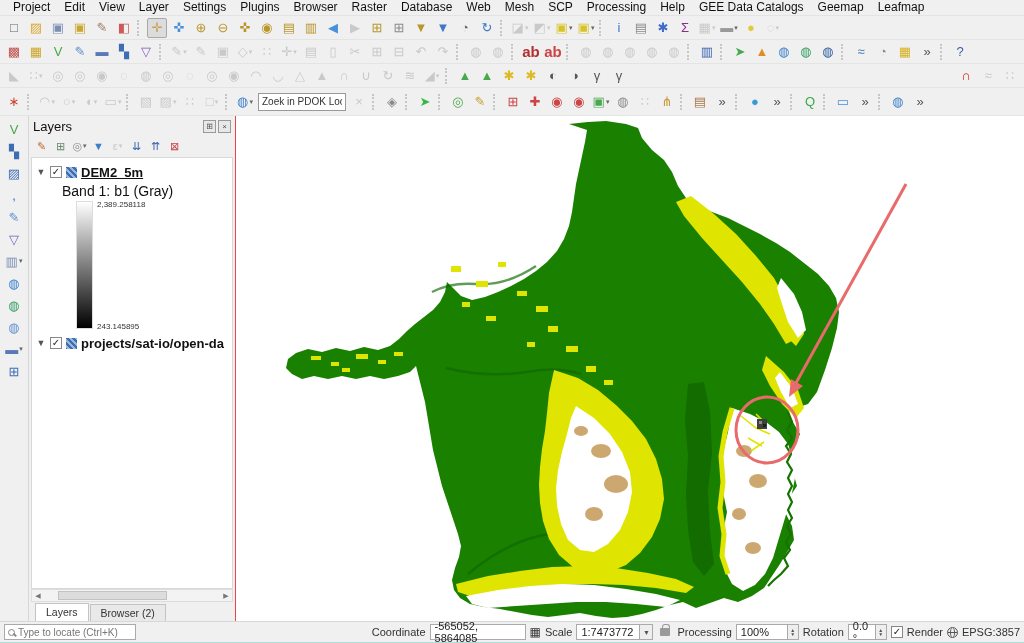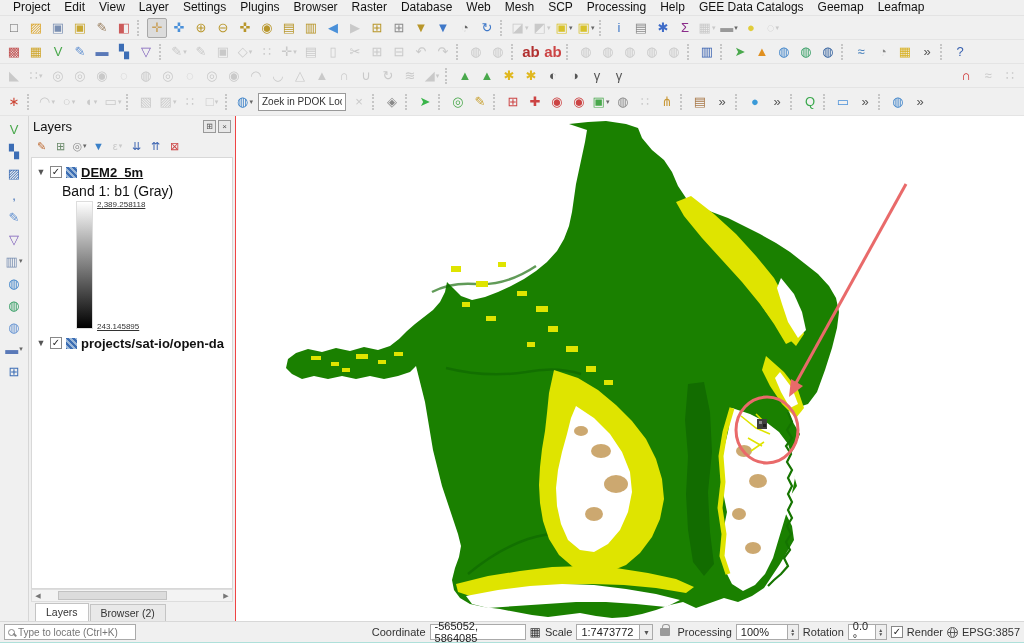--- a/index.html
+++ b/index.html
@@ -49,21 +49,21 @@
   .cb { width:12px; height:12px; border:1px solid #888; background:#fff; font-size:10px;
     line-height:10px; text-align:center; color:#222; }
   .raster-ico { width:11px; height:11px; flex:0 0 auto;
     background-image:linear-gradient(45deg,#3b6db4 25%,#9cb8d8 25%,#9cb8d8 50%,#3b6db4 50%,#3b6db4 75%,#9cb8d8 75%);
     background-size:6px 6px; }
   .layer-name { font-size:13px; font-weight:bold; color:#111; white-space:nowrap; }
   .layer-name.sel { text-decoration:underline; }
   #band-label { font-size:14px; color:#111; margin:1px 16px 2px 26px; }
   #ramp-wrap { position:relative; margin-left:40px; height:132px; }
   #ramp { width:17px; height:128px; background:linear-gradient(#ffffff,#000000); border:1px solid #ddd; }
-  .ramp-lbl { position:absolute; left:21px; font-size:8px; color:#333; white-space:nowrap;text-decoration:underline; }
+  .ramp-lbl { position:absolute; left:21px; font-size:8px; color:#333; white-space:nowrap; }
   #ramp-max { top:-1px; } #ramp-min { bottom:2px; }
   #tree-hscroll { height:13px; margin:0 2px; background:#f3f3f3; border:1px solid #ddd;
     display:flex; align-items:center; }
   .sb-arrow { width:12px; font-size:7px; color:#777; text-align:center; }
   .sb-track { flex:1; position:relative; height:100%; }
   .sb-thumb { position:absolute; left:8%; width:62%; top:1px; bottom:1px; background:#dcdcdc; border:1px solid #c2c2c2; }
   #panel-tabs { display:flex; height:19px; padding-left:6px; align-items:flex-end; }
   .ptab { font-size:10.5px; padding:2px 10px; border:1px solid #c4c4c4; border-bottom:none;
     background:#e9e9e9; color:#333; margin-right:1px; }
   .ptab.active { background:#fff; font-weight:normal; height:18px; }

